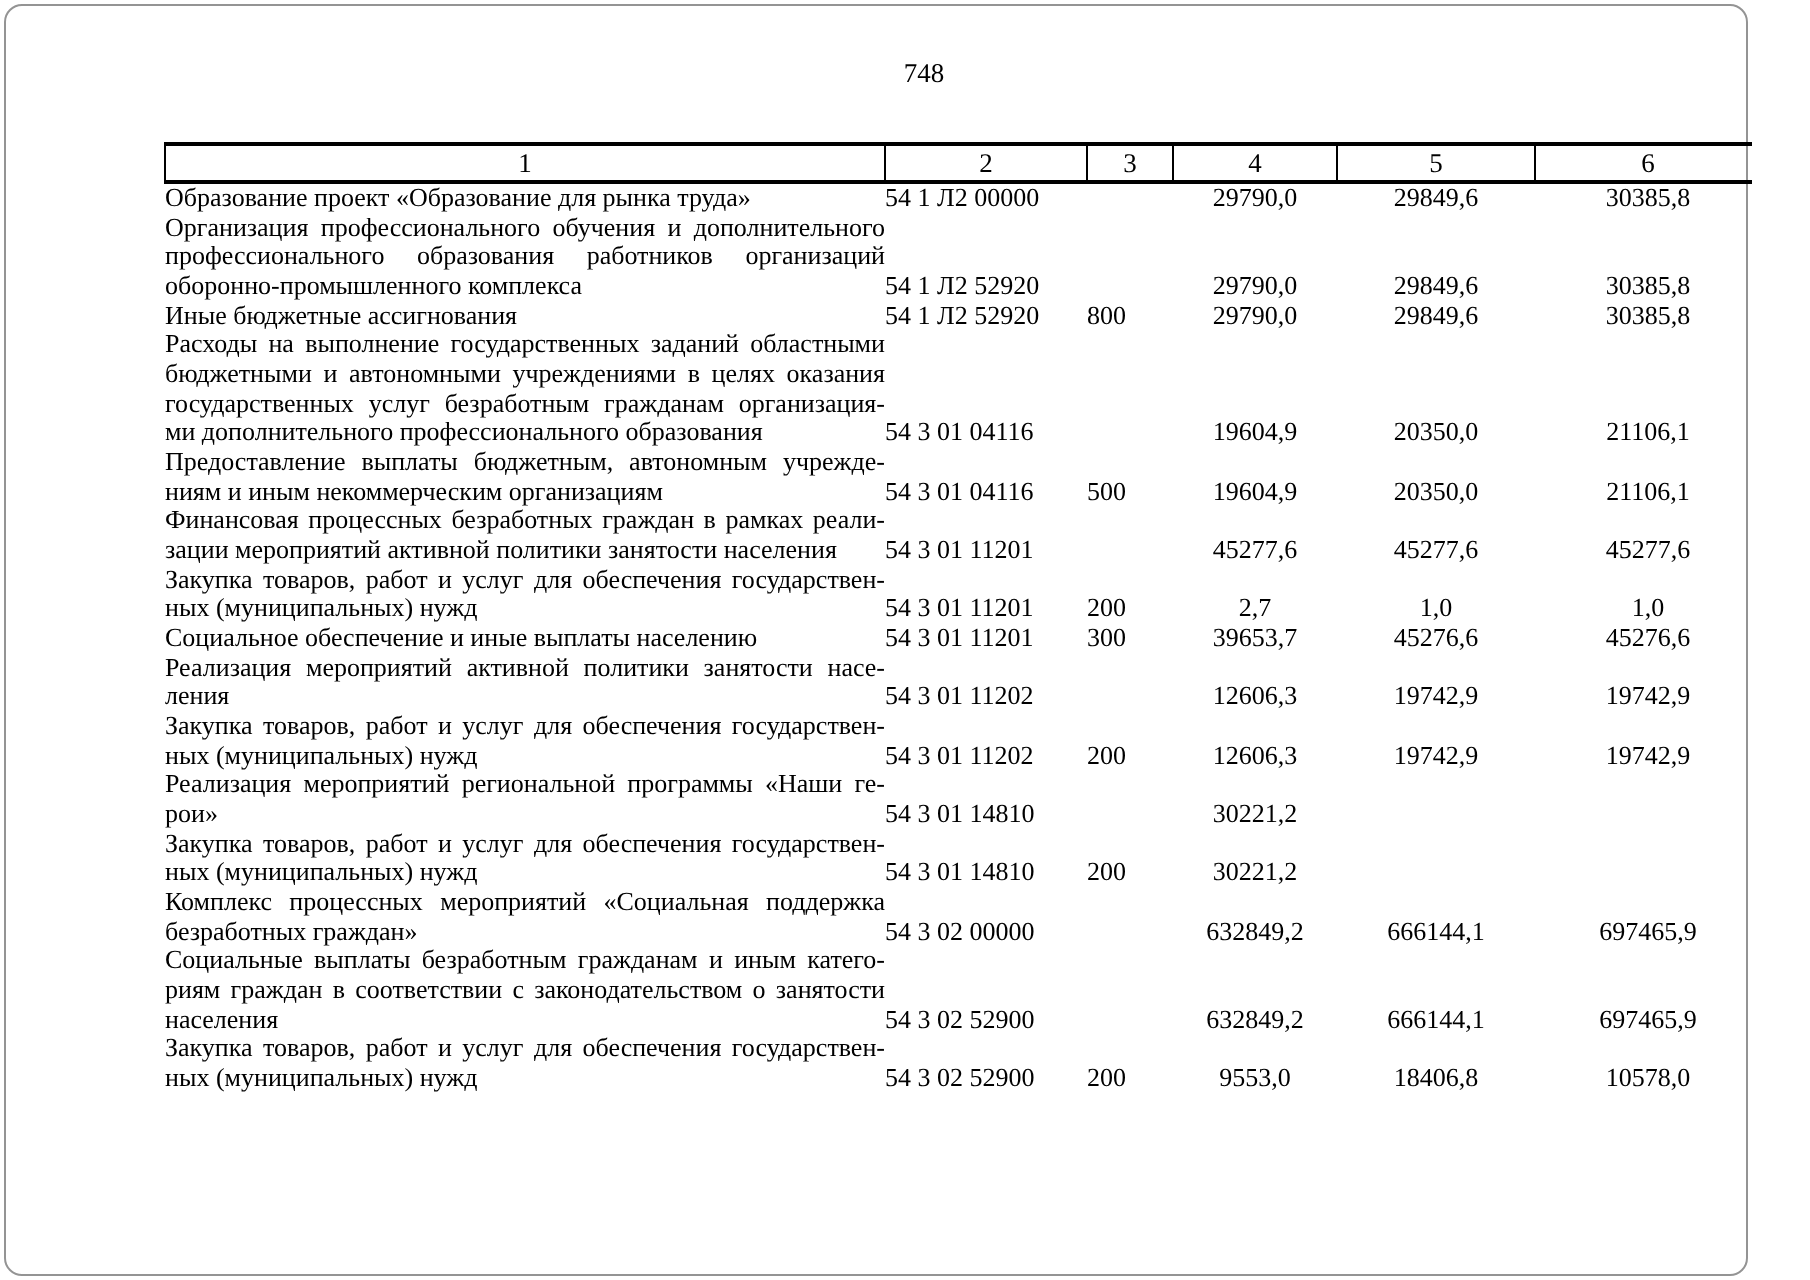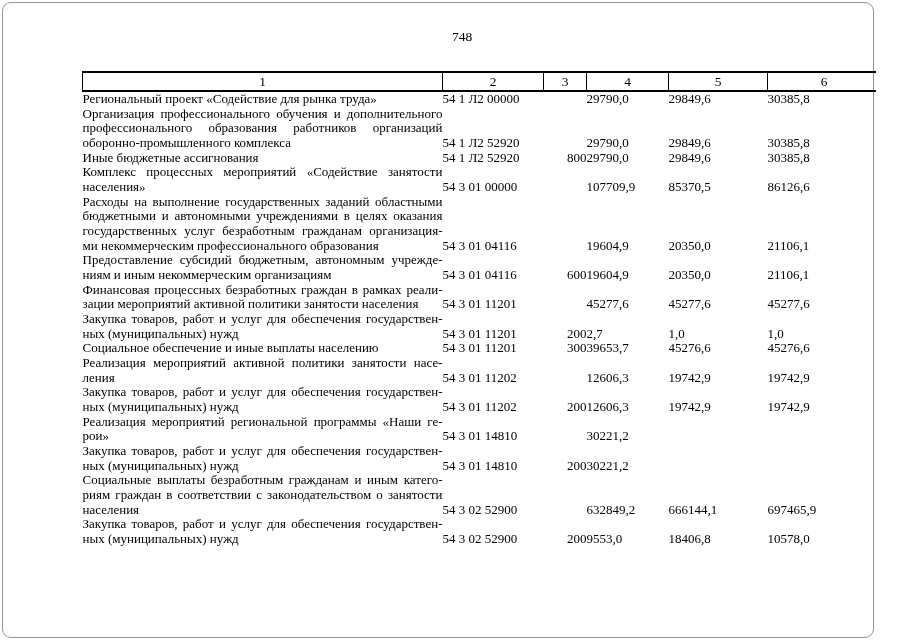--- a/index.html
+++ b/index.html
@@ -56,22 +56,22 @@
     vertical-align: bottom;
     line-height: 14.67px;
   }
   td.c1 { padding-left: 5px; padding-right: 6px; }
   td.c1 .line { text-align: left; }
   td.c1 .line.jl {
     text-align: justify;
     text-align-last: justify;
   }
   td.c2 { padding-left: 11px; white-space: nowrap; }
-  td.c3 { text-align: right; }
-  td.c4, td.c5, td.c6 { text-align: left; padding-right: 6px; white-space: nowrap; }
+  td.c3 { text-align: left; }
+  td.c4, td.c5, td.c6 { text-align: center; padding-right: 6px; white-space: nowrap; }
 </style>
 </head>
 <body>
 
 <div class="page">
   <div class="frame"></div>
   <div class="page-number">748</div>
   <table class="budget">
     <colgroup>
       <col style="width:360px">
@@ -87,21 +87,21 @@
           <td>2</td>
           <td>3</td>
           <td>4</td>
           <td>5</td>
           <td>6</td>
         </tr>
     </thead>
     <tbody>
         <tr>
           <td class="c1">
-            <div class="line">Региональный проект «Содействие для рынка труда»</div>
+            <div class="line">Образование проект «Образование для рынка труда»</div>
           </td>
           <td class="c2">54 1 Л2 00000</td>
           <td class="c3"></td>
           <td class="c4">29790,0</td>
           <td class="c5">29849,6</td>
           <td class="c6">30385,8</td>
         </tr>
         <tr>
           <td class="c1">
             <div class="line jl">Организация профессионального обучения и дополнительного</div>
@@ -119,49 +119,38 @@
             <div class="line">Иные бюджетные ассигнования</div>
           </td>
           <td class="c2">54 1 Л2 52920</td>
           <td class="c3">800</td>
           <td class="c4">29790,0</td>
           <td class="c5">29849,6</td>
           <td class="c6">30385,8</td>
         </tr>
         <tr>
           <td class="c1">
-            <div class="line jl">Комплекс процессных мероприятий «Содействие занятости</div>
-            <div class="line">населения»</div>
-          </td>
-          <td class="c2">54 3 01 00000</td>
-          <td class="c3"></td>
-          <td class="c4">107709,9</td>
-          <td class="c5">85370,5</td>
-          <td class="c6">86126,6</td>
-        </tr>
-        <tr>
-          <td class="c1">
             <div class="line jl">Расходы на выполнение государственных заданий областными</div>
             <div class="line jl">бюджетными и автономными учреждениями в целях оказания</div>
             <div class="line jl">государственных услуг безработным гражданам организация-</div>
-            <div class="line">ми некоммерческим профессионального образования</div>
+            <div class="line">ми дополнительного профессионального образования</div>
           </td>
           <td class="c2">54 3 01 04116</td>
           <td class="c3"></td>
           <td class="c4">19604,9</td>
           <td class="c5">20350,0</td>
           <td class="c6">21106,1</td>
         </tr>
         <tr>
           <td class="c1">
-            <div class="line jl">Предоставление субсидий бюджетным, автономным учрежде-</div>
+            <div class="line jl">Предоставление выплаты бюджетным, автономным учрежде-</div>
             <div class="line">ниям и иным некоммерческим организациям</div>
           </td>
           <td class="c2">54 3 01 04116</td>
-          <td class="c3">600</td>
+          <td class="c3">500</td>
           <td class="c4">19604,9</td>
           <td class="c5">20350,0</td>
           <td class="c6">21106,1</td>
         </tr>
         <tr>
           <td class="c1">
             <div class="line jl">Финансовая процессных безработных граждан в рамках реали-</div>
             <div class="line">зации мероприятий активной политики занятости населения</div>
           </td>
           <td class="c2">54 3 01 11201</td>
@@ -230,20 +219,31 @@
             <div class="line">ных (муниципальных) нужд</div>
           </td>
           <td class="c2">54 3 01 14810</td>
           <td class="c3">200</td>
           <td class="c4">30221,2</td>
           <td class="c5"></td>
           <td class="c6"></td>
         </tr>
         <tr>
           <td class="c1">
+            <div class="line jl">Комплекс процессных мероприятий «Социальная поддержка</div>
+            <div class="line">безработных граждан»</div>
+          </td>
+          <td class="c2">54 3 02 00000</td>
+          <td class="c3"></td>
+          <td class="c4">632849,2</td>
+          <td class="c5">666144,1</td>
+          <td class="c6">697465,9</td>
+        </tr>
+        <tr>
+          <td class="c1">
             <div class="line jl">Социальные выплаты безработным гражданам и иным катего-</div>
             <div class="line jl">риям граждан в соответствии с законодательством о занятости</div>
             <div class="line">населения</div>
           </td>
           <td class="c2">54 3 02 52900</td>
           <td class="c3"></td>
           <td class="c4">632849,2</td>
           <td class="c5">666144,1</td>
           <td class="c6">697465,9</td>
         </tr>

